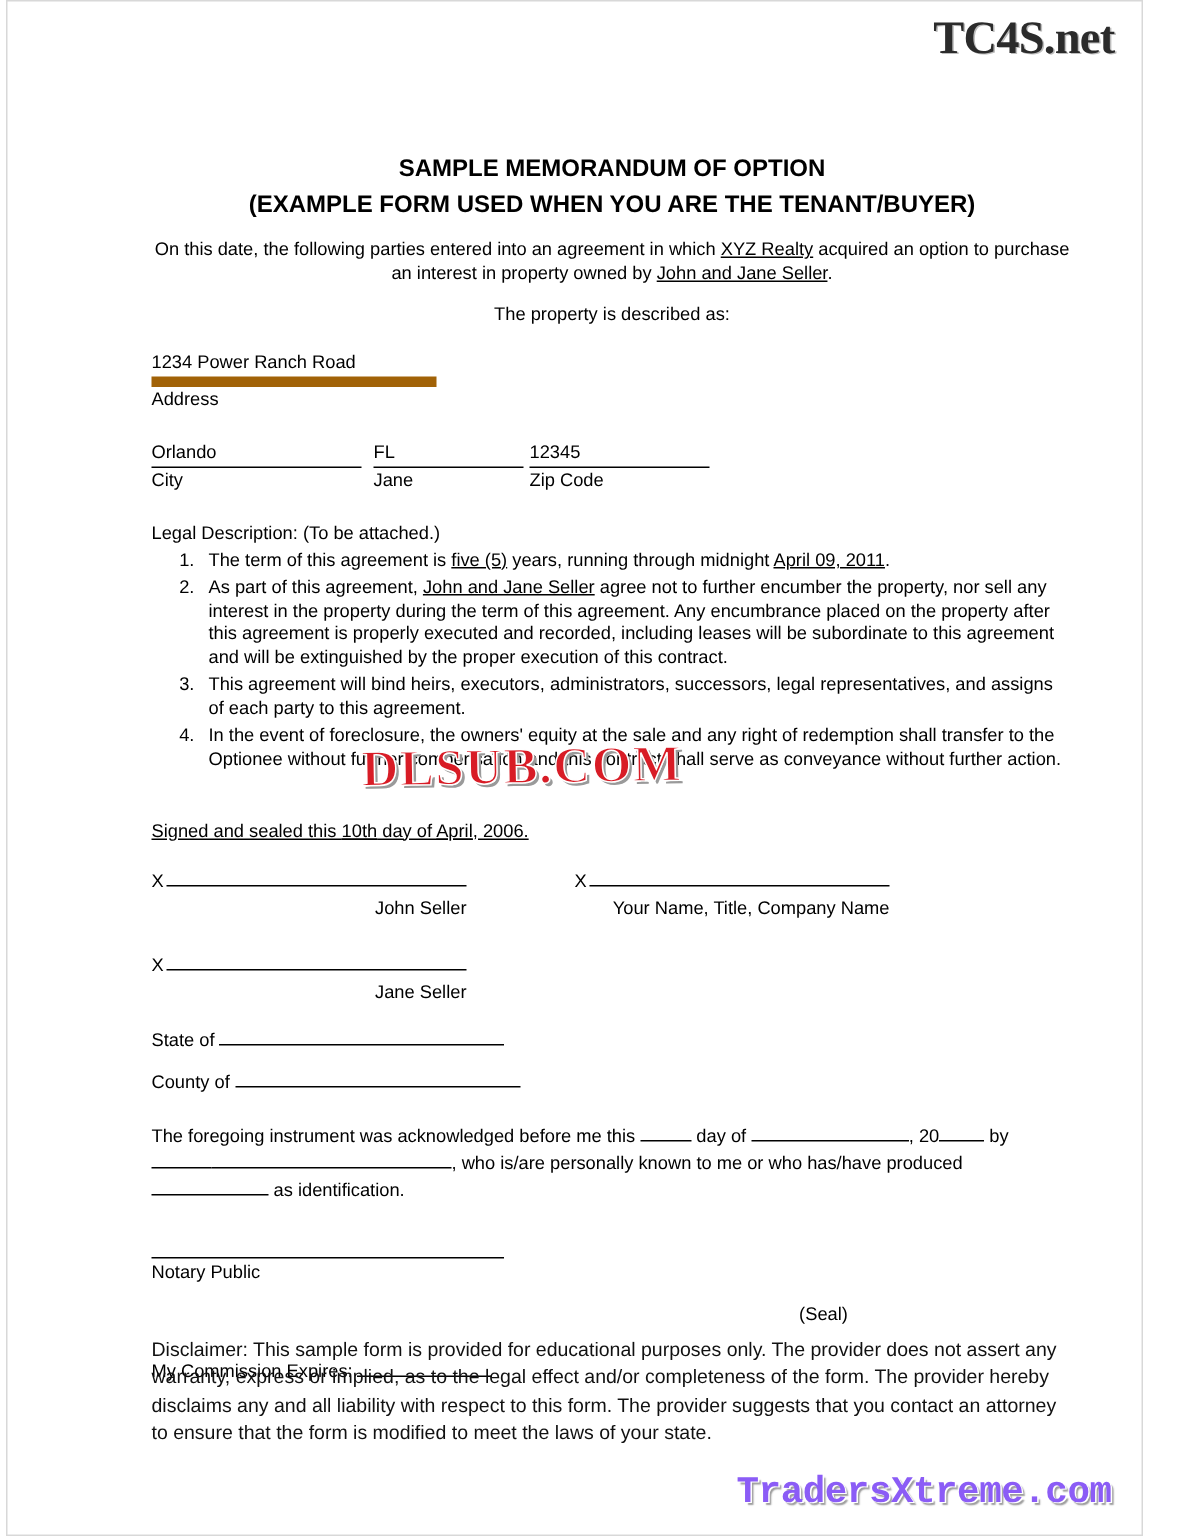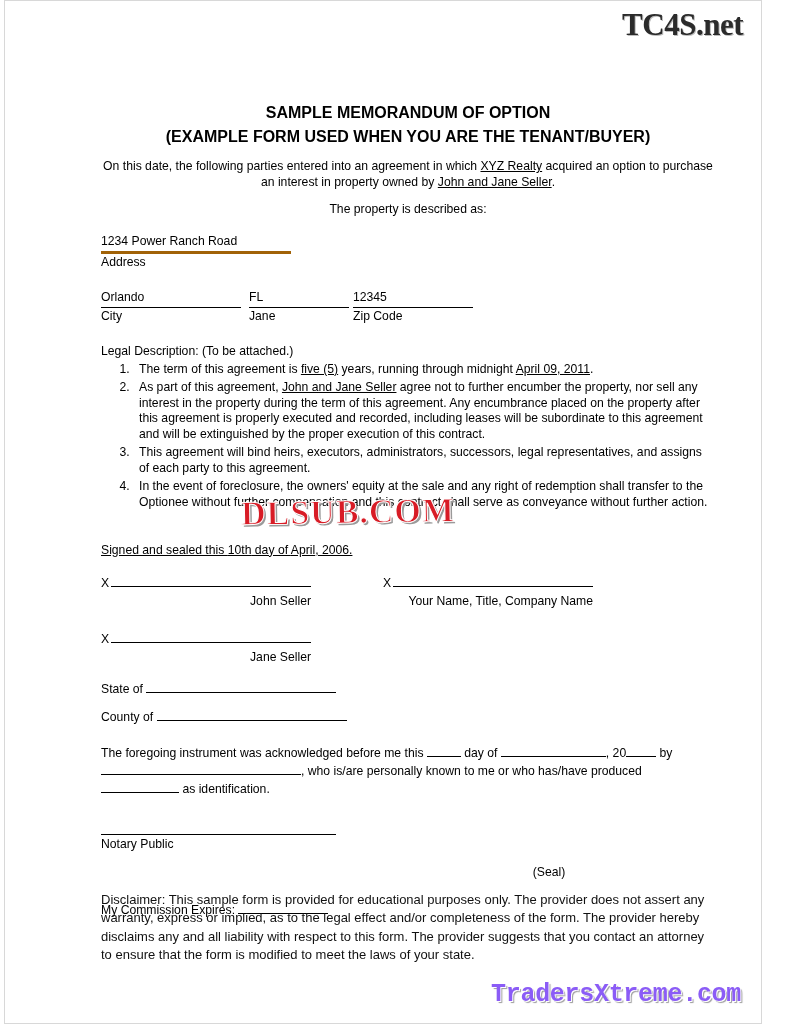--- a/index.html
+++ b/index.html
@@ -89,21 +89,21 @@
 
   .para { margin-top: 10px; text-align: center; }
 
   .u { text-decoration: underline; }
 
   .field-row {
     margin-top: 16px;
   }
   .field-val {
     display: inline-block;
-    border-bottom: 3px solid #a16207;
+    border-bottom: 7px solid #a16207;
     padding-bottom: 1px;
   }
   .field-lbl {
     display: block;
     margin-top: 1px;
   }
 
   .addr-val { width: 190px; }
 
   .csz {

